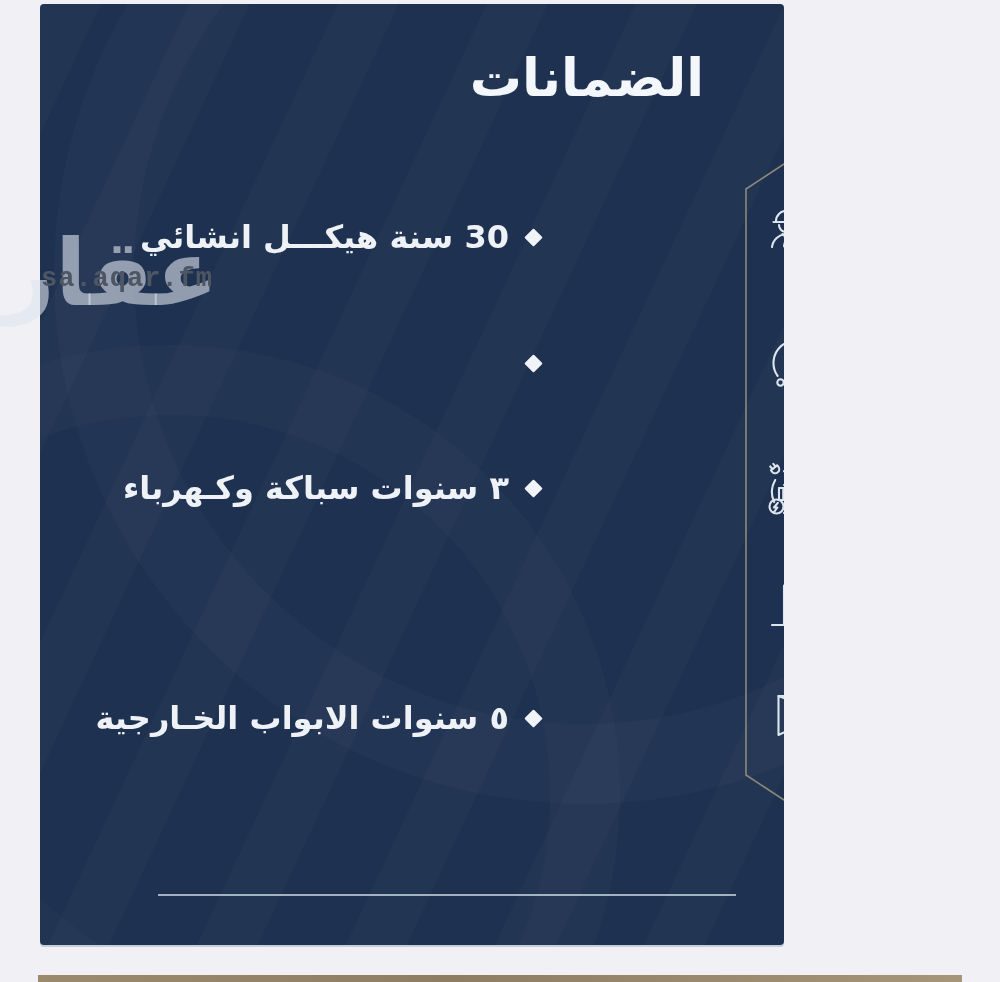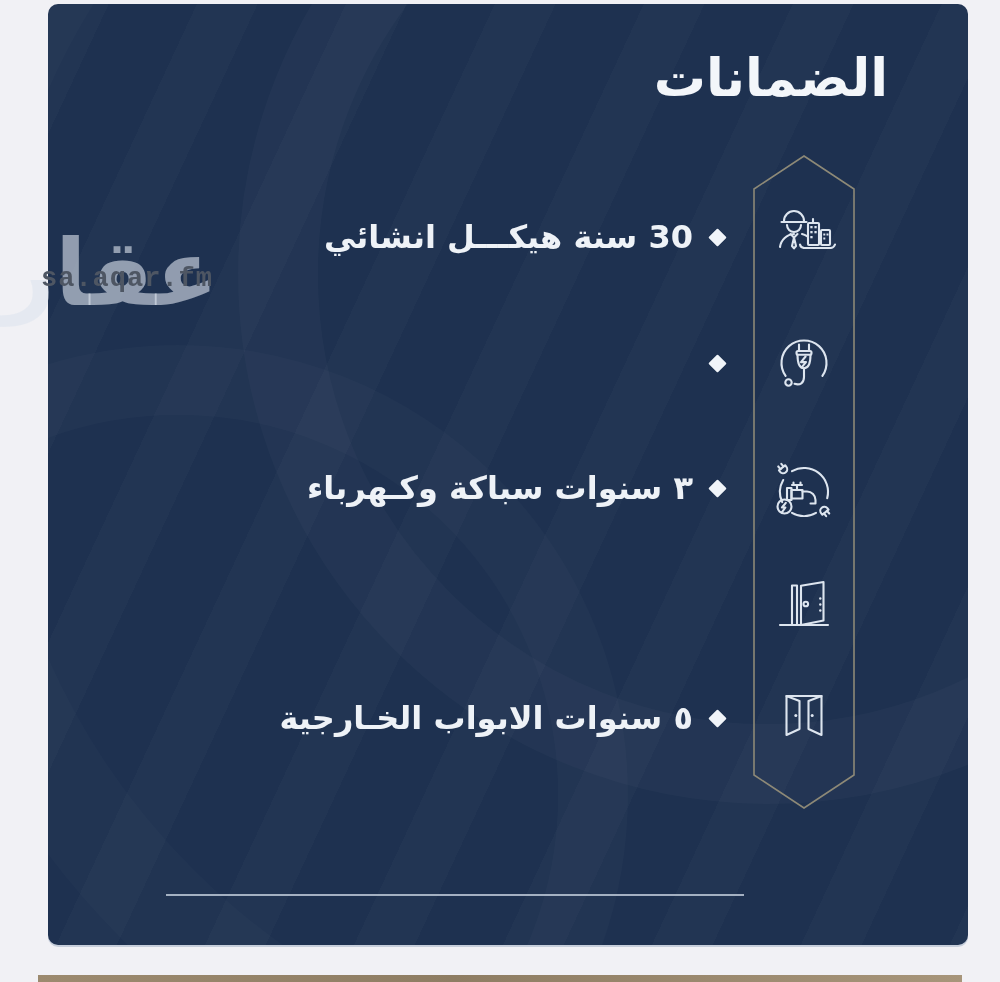--- a/index.html
+++ b/index.html
@@ -3,22 +3,22 @@
 <meta charset="utf-8">
 <style>
   html,body{margin:0;padding:0;}
   body{
     width:1000px;height:982px;position:relative;overflow:hidden;
     background:#f1f1f5;
     font-family:"DejaVu Sans",sans-serif;
   }
   
   .card{
-    position:absolute;left:48px;top:4px;width:920px;height:941px;
-    background:#1e3150;overflow:hidden;border-radius:10px;
+    position:absolute;left:40px;top:4px;width:744px;height:941px;
+    background:#1e3150;overflow:hidden;border-radius:4px;
     box-shadow:0 2px 0 rgba(190,200,214,.85);
   }
   .card .streaks{
     position:absolute;inset:0;
     background:repeating-linear-gradient(115deg,
       rgba(255,255,255,0.018) 0 55px, rgba(255,255,255,0) 55px 135px);
   }
   .ring{position:absolute;border-radius:50%;border:80px solid rgba(255,255,255,0.022);}
   .ring.r1{width:900px;height:900px;right:-330px;top:-260px;}
   .ring.r2{width:1400px;height:1400px;right:-520px;top:-430px;border-width:100px;border-color:rgba(255,255,255,0.016);}

